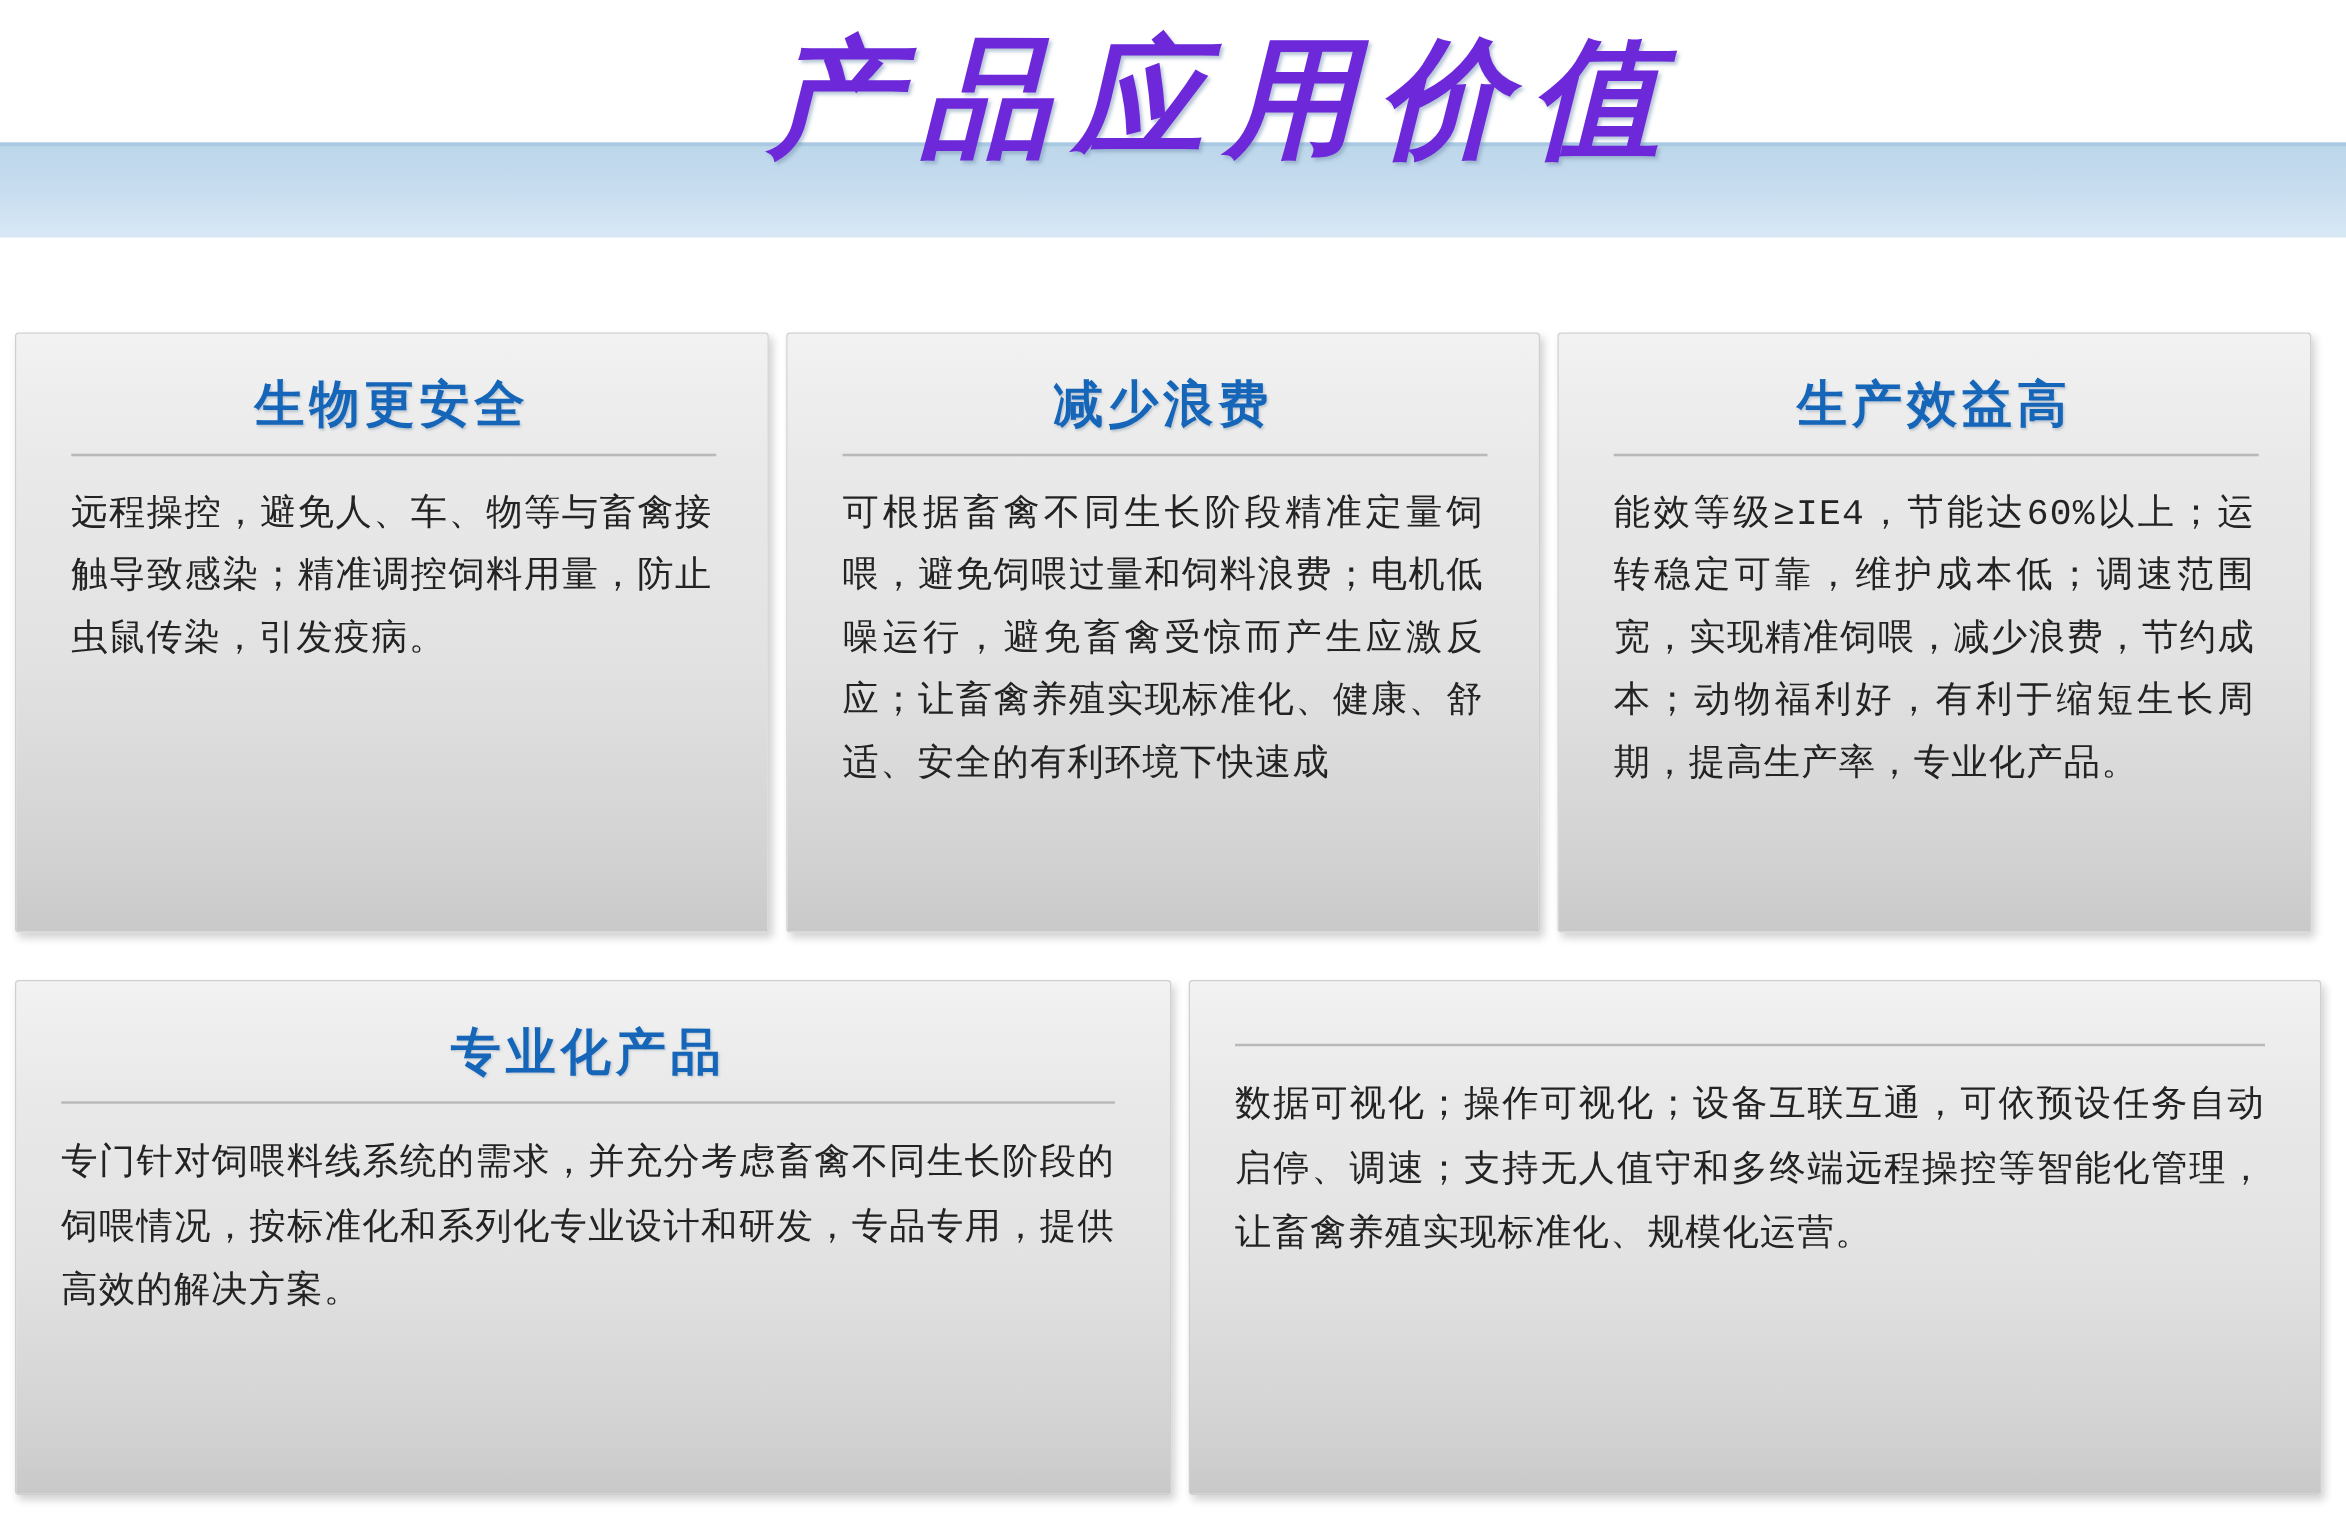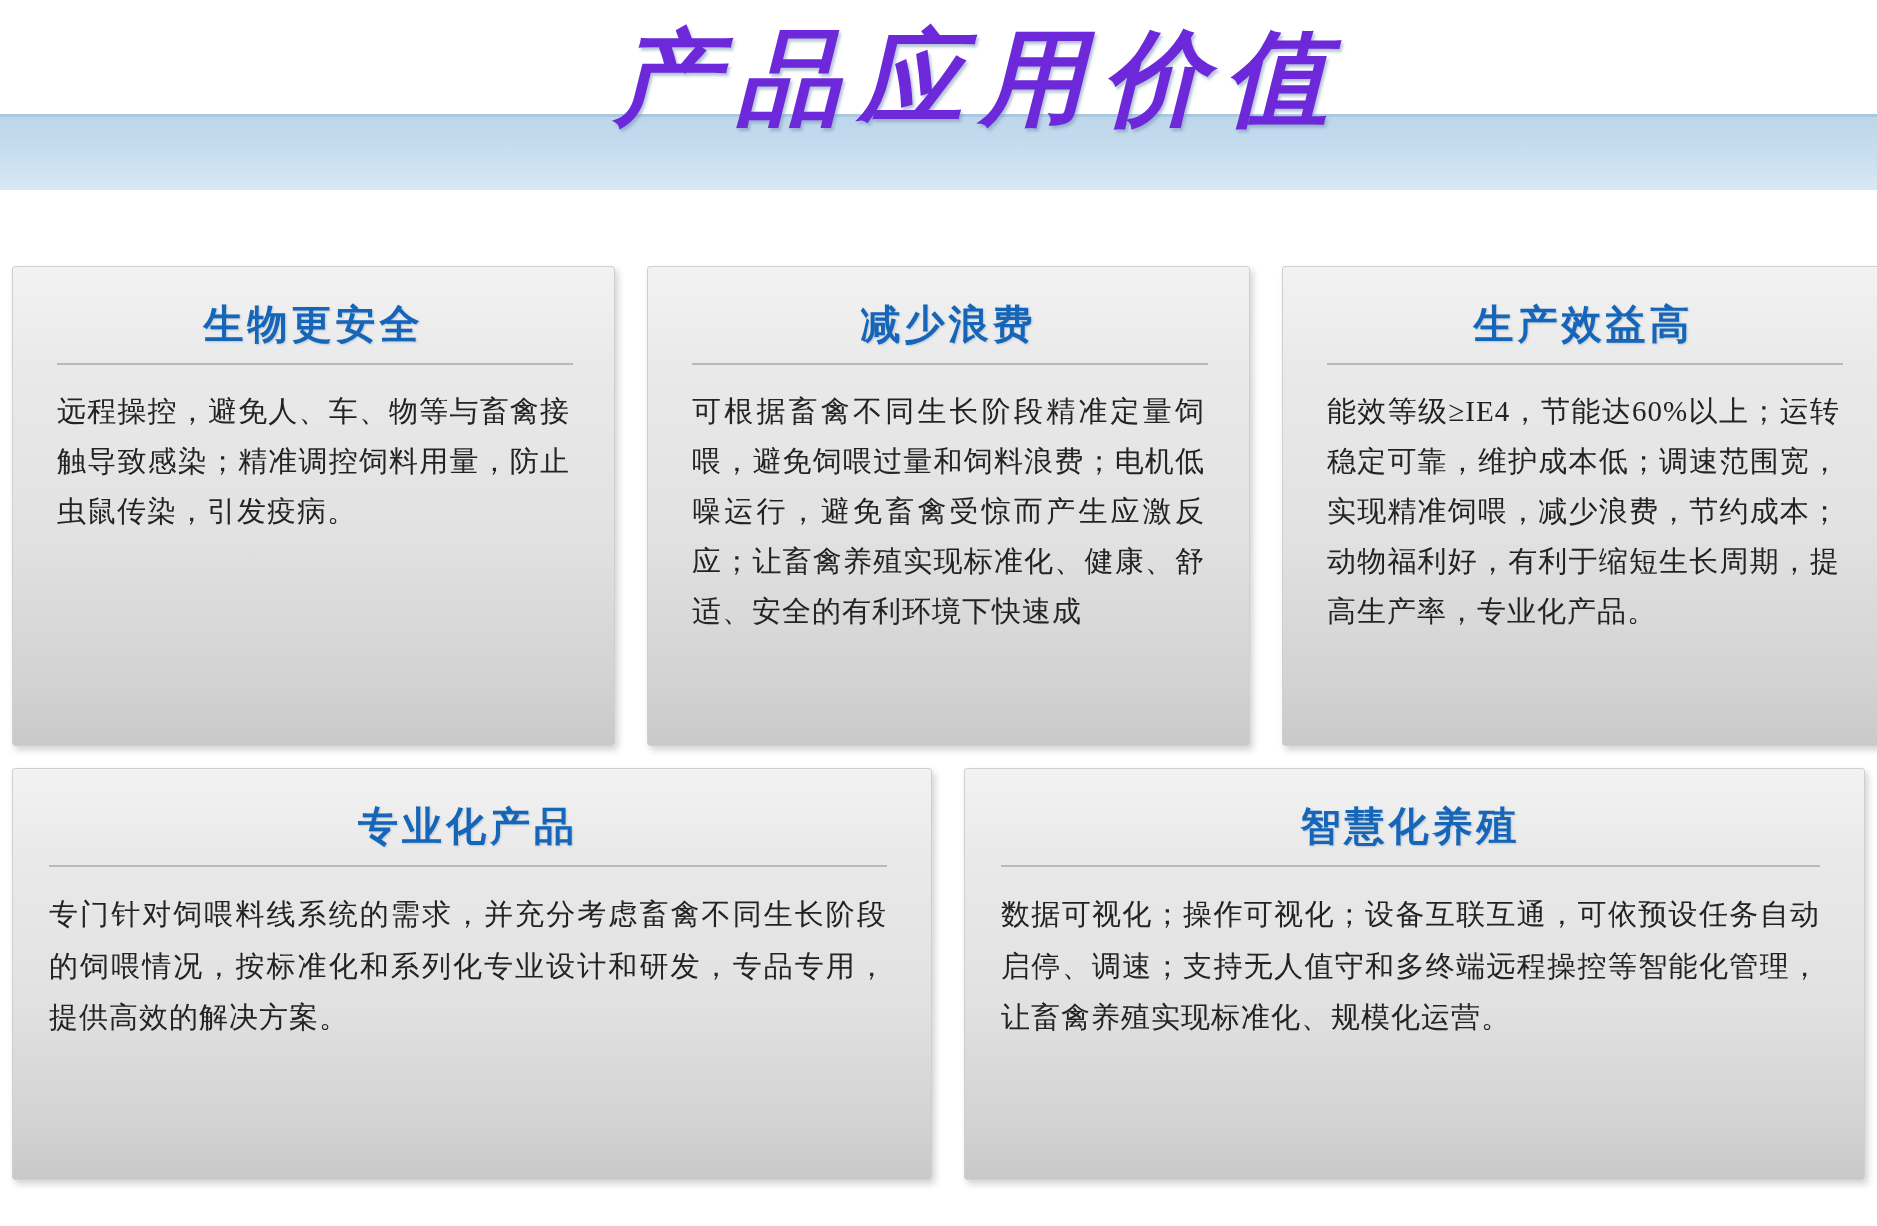--- a/index.html
+++ b/index.html
@@ -59,22 +59,22 @@
 
   
   .cards {
     position: absolute;
     left: 12px;
     top: 266px;
     width: 1853px;
   }
   .row {
     display: flex;
-    gap: 32px;
-    margin-bottom: 22px;
+    gap: 14px;
+    margin-bottom: 38px;
   }
   .card {
     background: linear-gradient(to bottom, #f2f2f2 0%, #e9e9e9 22%, #e2e2e2 55%, #d2d2d2 88%, #c9c9c9 100%);
     border: 1px solid #cfcfcf;
     border-radius: 3px;
     box-shadow: 3px 4px 7px rgba(0,0,0,0.18);
     position: relative;
     box-sizing: border-box;
   }
   .row-1 .card {
@@ -101,21 +101,21 @@
   }
   .card-rule {
     margin: 16px auto 0 auto;
     height: 2px;
     background: #b9b9b9;
     width: 100%;
   }
   .row-1 .card-rule { width: 516px; }
   .card-body {
     margin-top: 22px;
-    font-family: Liberation Serif, serif;
+    font-family: Liberation Mono, monospace;
     font-size: 29px;
     color: #232323;
     line-height: 1.72;
     text-align: justify;
     text-justify: inter-ideograph;
     letter-spacing: 1px;
   }
   .row-2 .card-body {
     font-size: 29px;
     line-height: 1.78;
@@ -156,20 +156,19 @@
 
   <div class="row row-2">
 
     <div class="card left">
       <div class="card-title">专业化产品</div>
       <div class="card-rule"></div>
       <div class="card-body">专门针对饲喂料线系统的需求，并充分考虑畜禽不同生长阶段的饲喂情况，按标准化和系列化专业设计和研发，专品专用，提供高效的解决方案。</div>
     </div>
 
     <div class="card right">
-      <div class="card-title">智慧化养殖</div>
       <div class="card-rule"></div>
       <div class="card-body">数据可视化；操作可视化；设备互联互通，可依预设任务自动启停、调速；支持无人值守和多终端远程操控等智能化管理，让畜禽养殖实现标准化、规模化运营。</div>
     </div>
 
   </div>
 
 </div>
 
 </body></html>

